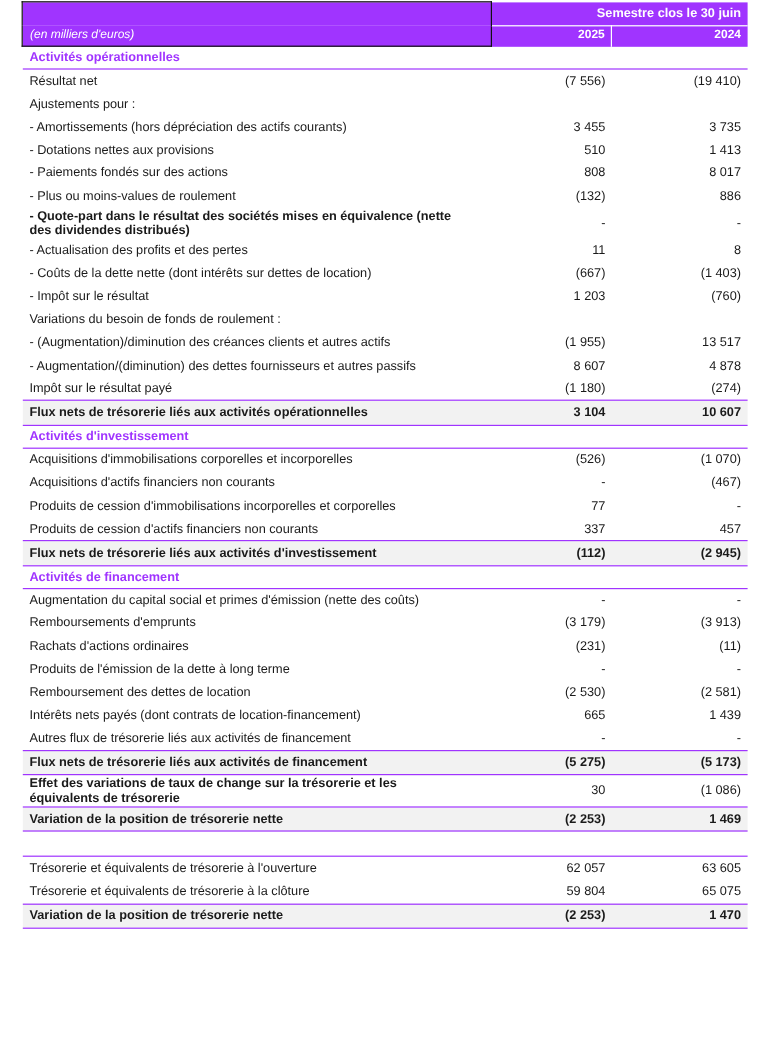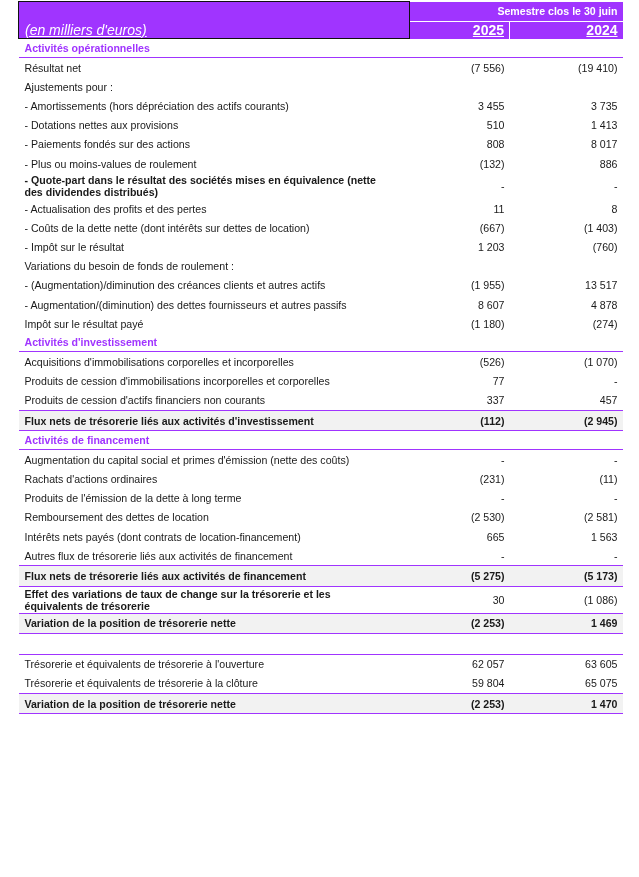--- a/index.html
+++ b/index.html
@@ -7,21 +7,21 @@
   .tbl { position: absolute; left: 18px; top: 1px; width: 604px; border-collapse: collapse; table-layout: fixed; font-size: 10.6px; }
   .tbl col.c-label { width: 391px; }
   .tbl col.c-y1 { width: 100px; }
   .tbl col.c-y2 { width: 113px; }
   .tbl td { padding: 0 2px 0 6px; height: 19.2px; line-height: 12px; vertical-align: middle; white-space: nowrap; }
   .tbl td.num { text-align: right; padding-right: 5px; padding-left: 2px; }
   
   .hdr td { background: #a034ff; color: #ffffff; font-weight: bold; }
   .hdr1 td { height: 19px; }
   .hdr1 td.lbl { border-top: 1.5px solid #111; }
-  .hdr2 td { height: 17px; font-size: 14px; text-decoration: underline; }
+  .hdr2 td { height: 17px; font-size: 10px; }
   .hdr2 td.lbl { font-style: italic; font-weight: normal; border-bottom: 1.5px solid #111; border-left: 1px solid #111; }
   .hdr1 td.lbl { border-left: 1px solid #111; border-right: 1.5px solid #111; }
   .hdr2 td.lbl { border-right: 1.5px solid #111; }
   .hdr2 td.y1 { border-right: 1px solid #ffffff; border-top: 1px solid #ffffff; }
   .hdr2 td.y2 { border-top: 1px solid #ffffff; }
   .hdr1 td.period { text-align: right; padding-right: 5px; }
   
   .section td { color: #a034ff; font-weight: bold; border-bottom: 1.5px solid #a034ff; height: 18px; }
   .total td { background: #f2f2f2; font-weight: bold; border-top: 1.5px solid #a034ff; border-bottom: 1.5px solid #a034ff; }
   .wrap td.lbl { white-space: normal; line-height: 12px; height: 26px; font-weight: bold; }
@@ -113,30 +113,40 @@
     <tr>
         <td class="lbl">- Augmentation/(diminution) des dettes fournisseurs et autres passifs</td>
         <td class="num">8 607</td>
         <td class="num">4 878</td>
       </tr>
     <tr>
         <td class="lbl">Impôt sur le résultat payé</td>
         <td class="num">(1 180)</td>
         <td class="num">(274)</td>
       </tr>
+    <tr class="total">
+        <td class="lbl">Flux nets de trésorerie liés aux activités opérationnelles</td>
+        <td class="num">3 104</td>
+        <td class="num">10 607</td>
+      </tr>
 
     <tr class="section">
       <td colspan="3">Activités d'investissement</td>
     </tr>
     <tr>
         <td class="lbl">Acquisitions d'immobilisations corporelles et incorporelles</td>
         <td class="num">(526)</td>
         <td class="num">(1 070)</td>
       </tr>
     <tr>
+        <td class="lbl">Acquisitions d'actifs financiers non courants</td>
+        <td class="num">-</td>
+        <td class="num">(467)</td>
+      </tr>
+    <tr>
         <td class="lbl">Produits de cession d'immobilisations incorporelles et corporelles</td>
         <td class="num">77</td>
         <td class="num">-</td>
       </tr>
     <tr>
         <td class="lbl">Produits de cession d'actifs financiers non courants</td>
         <td class="num">337</td>
         <td class="num">457</td>
       </tr>
     <tr class="total">
@@ -147,38 +157,43 @@
 
     <tr class="section">
       <td colspan="3">Activités de financement</td>
     </tr>
     <tr>
         <td class="lbl">Augmentation du capital social et primes d'émission (nette des coûts)</td>
         <td class="num">-</td>
         <td class="num">-</td>
       </tr>
     <tr>
+        <td class="lbl">Remboursements d'emprunts</td>
+        <td class="num">(3 179)</td>
+        <td class="num">(3 913)</td>
+      </tr>
+    <tr>
         <td class="lbl">Rachats d'actions ordinaires</td>
         <td class="num">(231)</td>
         <td class="num">(11)</td>
       </tr>
     <tr>
         <td class="lbl">Produits de l'émission de la dette à long terme</td>
         <td class="num">-</td>
         <td class="num">-</td>
       </tr>
     <tr>
         <td class="lbl">Remboursement des dettes de location</td>
         <td class="num">(2 530)</td>
         <td class="num">(2 581)</td>
       </tr>
     <tr>
         <td class="lbl">Intérêts nets payés (dont contrats de location-financement)</td>
         <td class="num">665</td>
-        <td class="num">1 563</td>
+        <td class="num">1 439</td>
       </tr>
     <tr>
         <td class="lbl">Autres flux de trésorerie liés aux activités de financement</td>
         <td class="num">-</td>
         <td class="num">-</td>
       </tr>
     <tr class="total">
         <td class="lbl">Flux nets de trésorerie liés aux activités de financement</td>
         <td class="num">(5 275)</td>
         <td class="num">(5 173)</td>

